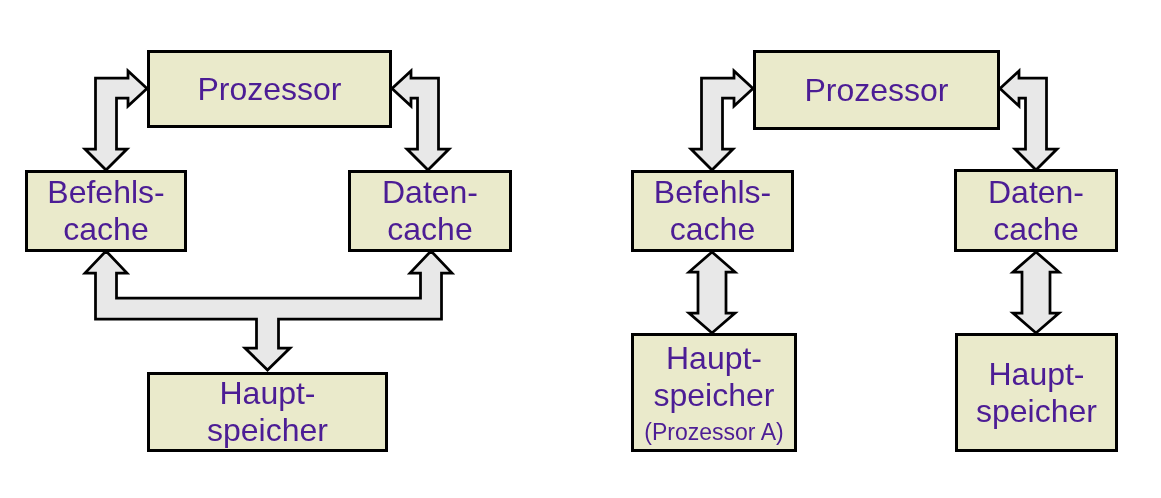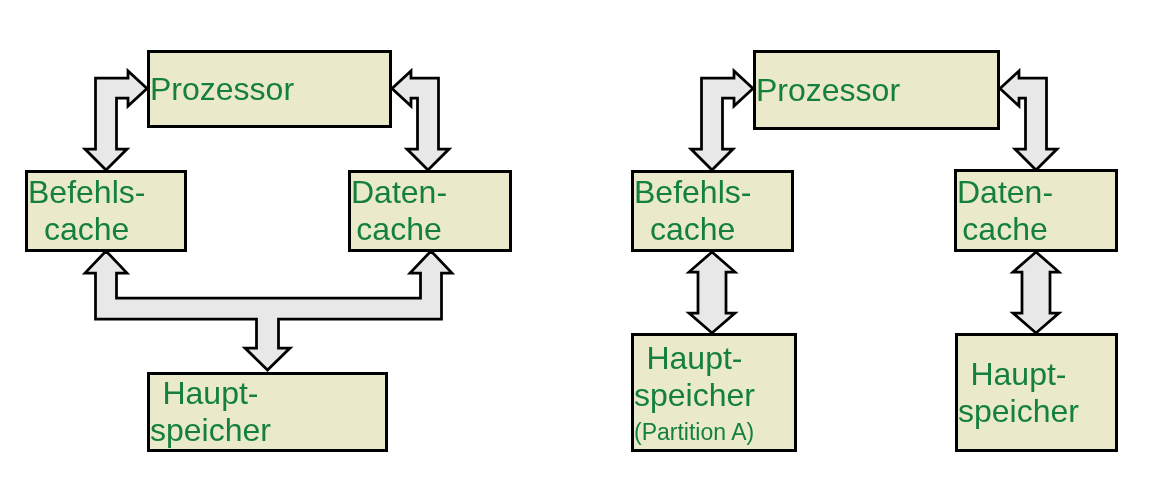--- a/index.html
+++ b/index.html
@@ -23,24 +23,24 @@
     stroke-width: 2.75;
     stroke-linejoin: miter;
   }
   .box {
     position: absolute;
     box-sizing: border-box;
     background: #eaeacb;
     border: 3px solid #000000;
     display: flex;
     flex-direction: column;
-    align-items: flex-start;
+    align-items: center;
     justify-content: center;
     text-align: center;
-    color: #15803d;
+    color: #4c1d95;
   }
   .box .label {
     white-space: pre-line;
     font-size: 32px;
     line-height: 37px;
   }
   .box .sublabel {
     font-size: 23px;
     line-height: 27px;
     margin-top: 5px;
@@ -80,21 +80,21 @@
   </div>
 
   <div class="box" style="left:954px; top:169px; width:164px; height:83px;">
     <div class="label">Daten-
 cache</div>
   </div>
 
   <div class="box" style="left:631px; top:333px; width:166px; height:119px;">
     <div class="label">Haupt-
 speicher</div>
-    <div class="sublabel">(Partition A)</div>
+    <div class="sublabel">(Prozessor A)</div>
   </div>
 
   <div class="box" style="left:955px; top:333px; width:163px; height:119px;">
     <div class="label">Haupt-
 speicher</div>
   </div>
 
   <svg class="arrows" viewBox="0 0 1161 498">
 
     <polygon points="95.5,78 128,78 128,71 147,88.5 128,106 128,98 116.5,98 116.5,149 127,149 106,170 85,149 95.5,149"></polygon>

